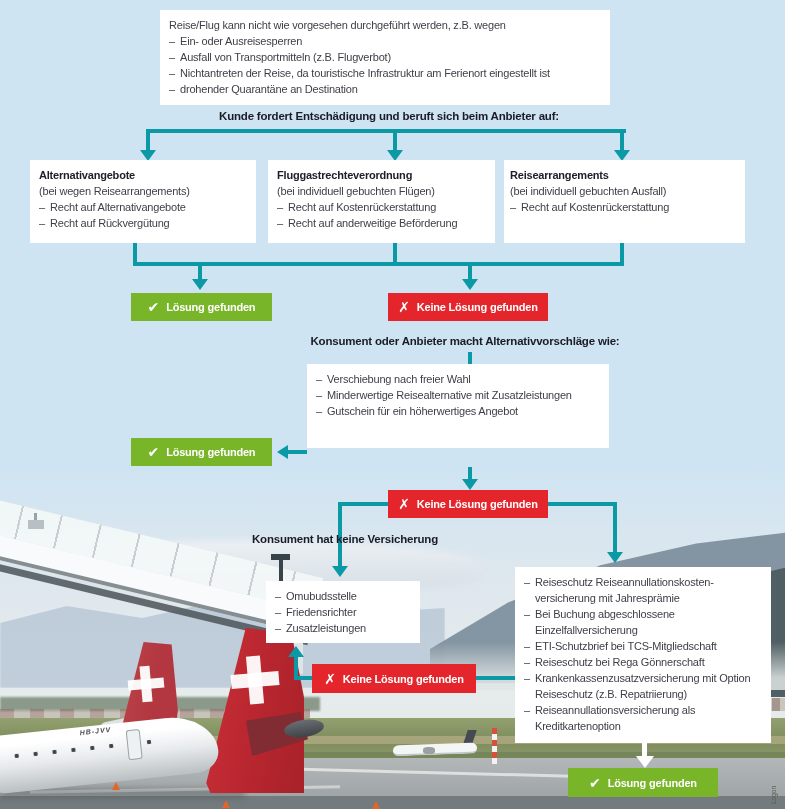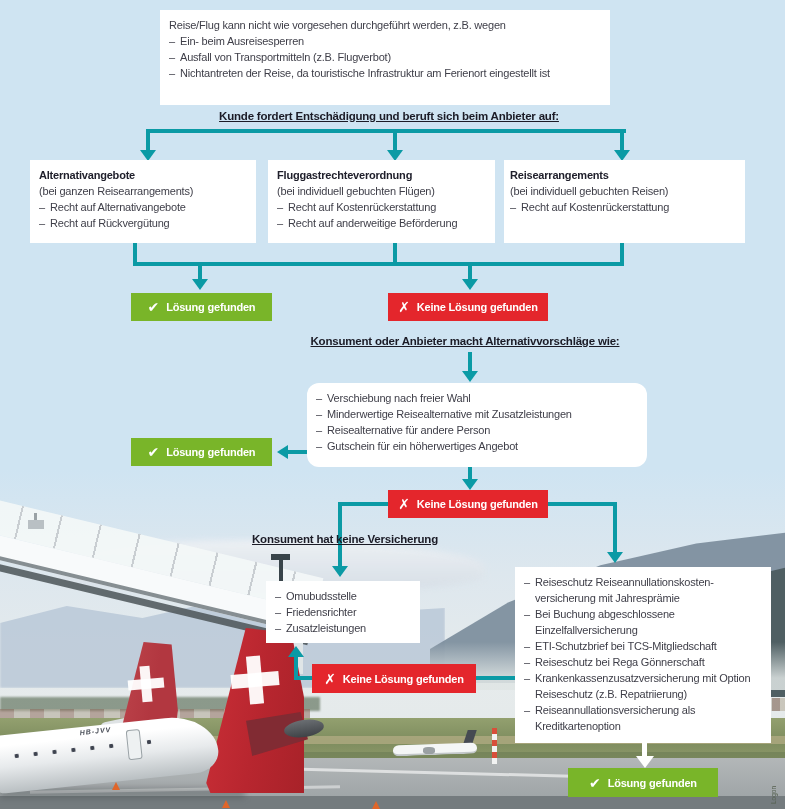--- a/index.html
+++ b/index.html
@@ -11,21 +11,21 @@
   }
   .stage * { box-sizing:border-box; }
 
   
   .wbox { position:absolute; background:#fff; padding:7px 9px; font-size:11px; line-height:16px; letter-spacing:-0.2px; z-index:5; }
   .wbox .title { font-weight:bold; color:#20202c; }
   .wbox .subtitle { color:#3e3e48; }
   ul.dl { margin:0; padding:0; list-style:none; }
   ul.dl li { position:relative; padding-left:11px; }
   ul.dl li::before { content:"–"; position:absolute; left:0; top:0; }
-  .heading { position:absolute; font-weight:bold; font-size:11.5px; color:#1b1b26; letter-spacing:-0.2px; z-index:5; text-align:center; line-height:14px;text-decoration:underline; }
+  .heading { position:absolute; font-weight:bold; font-size:11.5px; color:#1b1b26; letter-spacing:-0.2px; z-index:5; text-align:center; line-height:14px; }
   .line { position:absolute; background:var(--teal,#0b9aa5); z-index:4; }
   .ah { position:absolute; width:0; height:0; z-index:4; }
   .ah-down  { border-left:8px solid transparent; border-right:8px solid transparent; border-top:11px solid var(--teal,#0b9aa5); }
   .ah-up    { border-left:8px solid transparent; border-right:8px solid transparent; border-bottom:11px solid var(--teal,#0b9aa5); }
   .ah-left  { border-top:7px solid transparent; border-bottom:7px solid transparent; border-right:11px solid var(--teal,#0b9aa5); }
   .ah-down-white { border-left:9px solid transparent; border-right:9px solid transparent; border-top:12px solid #fff; }
   .badge { position:absolute; height:28px; display:flex; align-items:center; justify-content:center; gap:7px;
            color:#fff; font-weight:bold; font-size:11px; letter-spacing:-0.2px; z-index:6; }
   .badge.green { background:var(--green,#79b529); }
   .badge.red   { background:var(--red,#e4262c); }
@@ -152,55 +152,56 @@
     <div class="cone" style="position:absolute;left:112px;top:312px;"></div>
     <div class="cone" style="position:absolute;left:222px;top:330px;"></div>
     <div class="cone" style="position:absolute;left:372px;top:331px;"></div>
     <div class="cone" style="position:absolute;left:668px;top:318px;"></div>
     <div class="credit">Logon</div>
   </div>
 
   <div class="wbox" style="left:160px; top:10px; width:450px; height:95px;">
     <div>Reise/Flug kann nicht wie vorgesehen durchgeführt werden, z.B. wegen</div>
     <ul class="dl">
-        <li>Ein- beim Ausreisesperren</li>
+        <li>Ein- oder Ausreisesperren</li>
         <li>Ausfall von Transportmitteln (z.B. Flugverbot)</li>
         <li>Nichtantreten der Reise, da touristische Infrastruktur am Ferienort eingestellt ist</li>
+        <li>drohender Quarantäne an Destination</li>
       </ul>
   </div>
 
   <div class="heading" style="left:104px; top:109px; width:570px;">Kunde fordert Entschädigung und beruft sich beim Anbieter auf:</div>
 
   <div class="line" style="left:146px; top:129px; width:480px; height:4px;"></div>
   <div class="line" style="left:146px; top:129px; width:4px; height:22px;"></div>
   <div class="ah ah-down" style="left:140px; top:150px;"></div>
   <div class="line" style="left:393px; top:129px; width:4px; height:22px;"></div>
   <div class="ah ah-down" style="left:387px; top:150px;"></div>
   <div class="line" style="left:620px; top:129px; width:4px; height:22px;"></div>
   <div class="ah ah-down" style="left:614px; top:150px;"></div>
 
   <div class="wbox" style="left:30px; top:160px; width:226px; height:83px;">
     <div class="title">Alternativangebote</div>
-    <div class="subtitle">(bei ganzen Reisearrangements)</div>
+    <div class="subtitle">(bei wegen Reisearrangements)</div>
     <ul class="dl">
         <li>Recht auf Alternativangebote</li>
         <li>Recht auf Rückvergütung</li>
       </ul>
   </div>
   <div class="wbox" style="left:268px; top:160px; width:227px; height:83px;">
     <div class="title">Fluggastrechteverordnung</div>
     <div class="subtitle">(bei individuell gebuchten Flügen)</div>
     <ul class="dl">
         <li>Recht auf Kostenrückerstattung</li>
         <li>Recht auf anderweitige Beförderung</li>
       </ul>
   </div>
   <div class="wbox" style="left:504px; top:160px; width:241px; height:83px; padding:7px 6px;">
     <div class="title">Reisearrangements</div>
-    <div class="subtitle">(bei individuell gebuchten Reisen)</div>
+    <div class="subtitle">(bei individuell gebuchten Ausfall)</div>
     <ul class="dl">
         <li>Recht auf Kostenrückerstattung</li>
       </ul>
   </div>
 
   <div class="line" style="left:133px; top:243px; width:4px; height:22px;"></div>
   <div class="line" style="left:393px; top:243px; width:4px; height:22px;"></div>
   <div class="line" style="left:620px; top:243px; width:4px; height:22px;"></div>
   <div class="line" style="left:133px; top:262px; width:491px; height:4px;"></div>
   <div class="line" style="left:198px; top:262px; width:4px; height:18px;"></div>
@@ -214,25 +215,24 @@
   </div>
   <div class="badge red" style="left:388px; top:293px; width:160px;">
     <span class="glyph">✗</span>
     <span>Keine Lösung gefunden</span>
   </div>
 
   <div class="heading" style="left:240px; top:334px; width:450px;">Konsument oder Anbieter macht Alternativvorschläge wie:</div>
   <div class="line" style="left:468px; top:352px; width:4px; height:21px;"></div>
   <div class="ah ah-down" style="left:462px; top:371px;"></div>
 
-  <div class="wbox" style="left:307px; top:383px; width:340px; height:84px;border-radius:12px;">
+  <div class="wbox" style="left:307px; top:364px; width:302px; height:84px;">
     <ul class="dl">
         <li>Verschiebung nach freier Wahl</li>
         <li>Minderwertige Reisealternative mit Zusatzleistungen</li>
-        <li>Reisealternative für andere Person</li>
         <li>Gutschein für ein höherwertiges Angebot</li>
       </ul>
   </div>
 
   <div class="ah ah-left" style="left:277px; top:445px;"></div>
   <div class="line" style="left:287px; top:450px; width:20px; height:4px;"></div>
   <div class="badge green" style="left:131px; top:438px; width:141px;">
     <span class="glyph">✔</span>
     <span>Lösung gefunden</span>
   </div>

